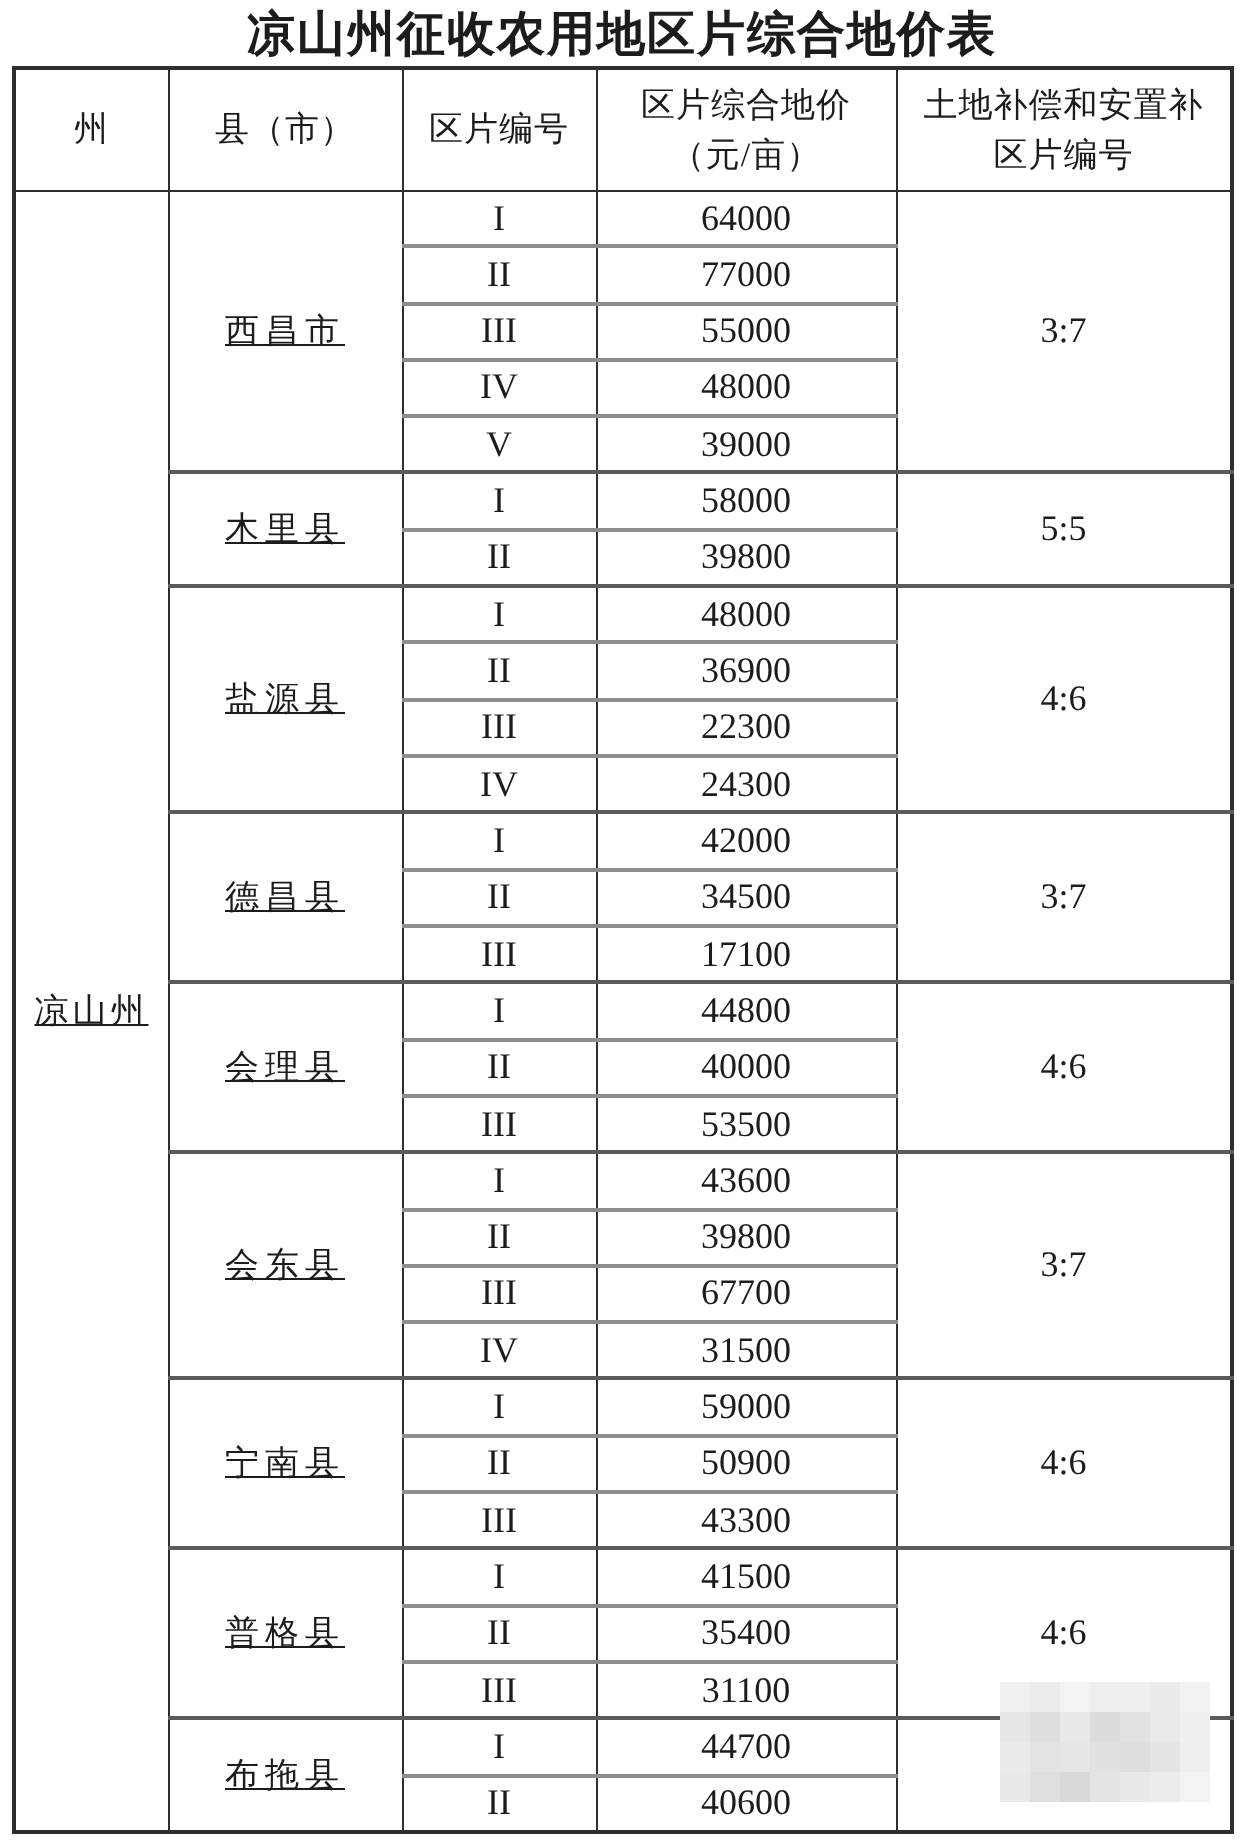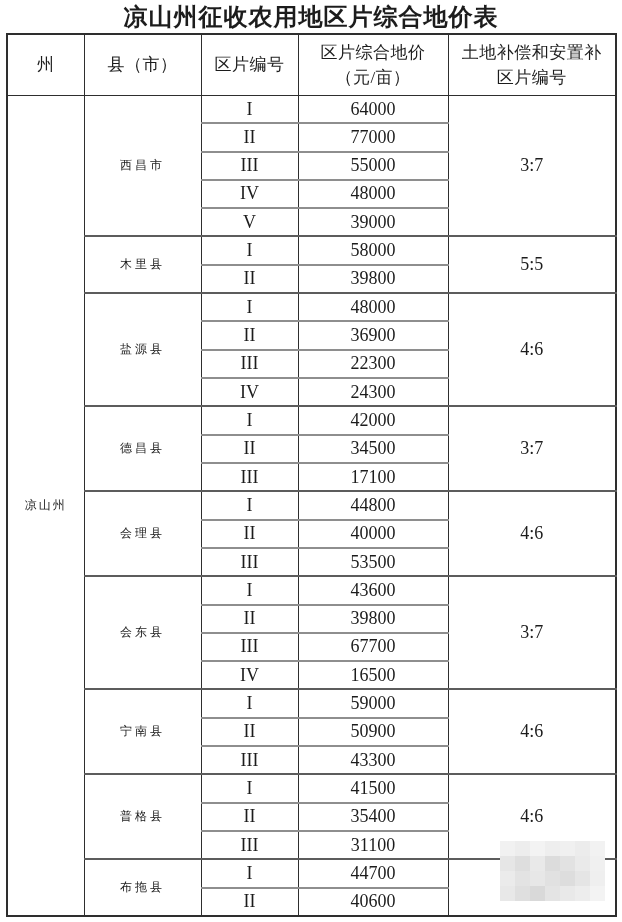--- a/index.html
+++ b/index.html
@@ -38,21 +38,21 @@
   }
   .price-table th {
     height: 60px;
     font-size: 17px;
     font-weight: normal;
     white-space: pre-line;
     line-height: 1.5;
     letter-spacing: 0.5px;
   }
   .price-table td { font-size: 18px; }
-  td.cell-cjk { font-size: 12px; letter-spacing: 3px; }
+  td.cell-cjk { font-size: 17px; letter-spacing: 3px; text-decoration: underline; }
   td.cell-prefecture { letter-spacing: 2px; }
   
   tbody tr:not(:first-child) td { border-top: 2px solid #8e8e8e; }
   tbody tr.group-start:not(:first-child) td { border-top: 2px solid #5c5c5c; }
   .mosaic {
     position: absolute;
     left: 500px; top: 841px;
     width: 105px; height: 60px;
     display: grid;
     grid-template-columns: repeat(7, 15px);
@@ -174,21 +174,21 @@
       <tr>
         <td>II</td>
         <td>39800</td>
       </tr>
       <tr>
         <td>III</td>
         <td>67700</td>
       </tr>
       <tr>
         <td>IV</td>
-        <td>16500</td>
+        <td>31500</td>
       </tr>
       <tr class="group-start">
         <td rowspan="3" class="cell-cjk">宁南县</td>
         <td>I</td>
         <td>59000</td>
         <td rowspan="3">4:6</td>
       </tr>
       <tr>
         <td>II</td>
         <td>50900</td>

